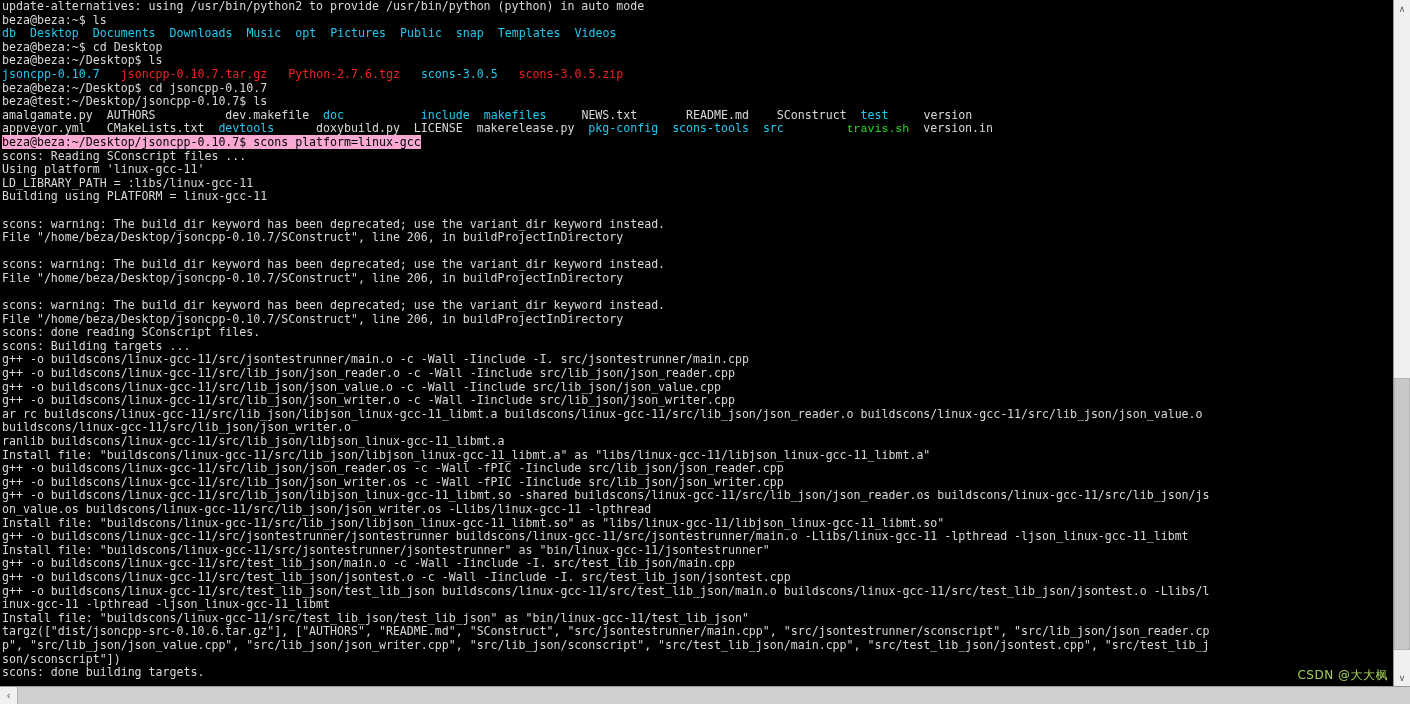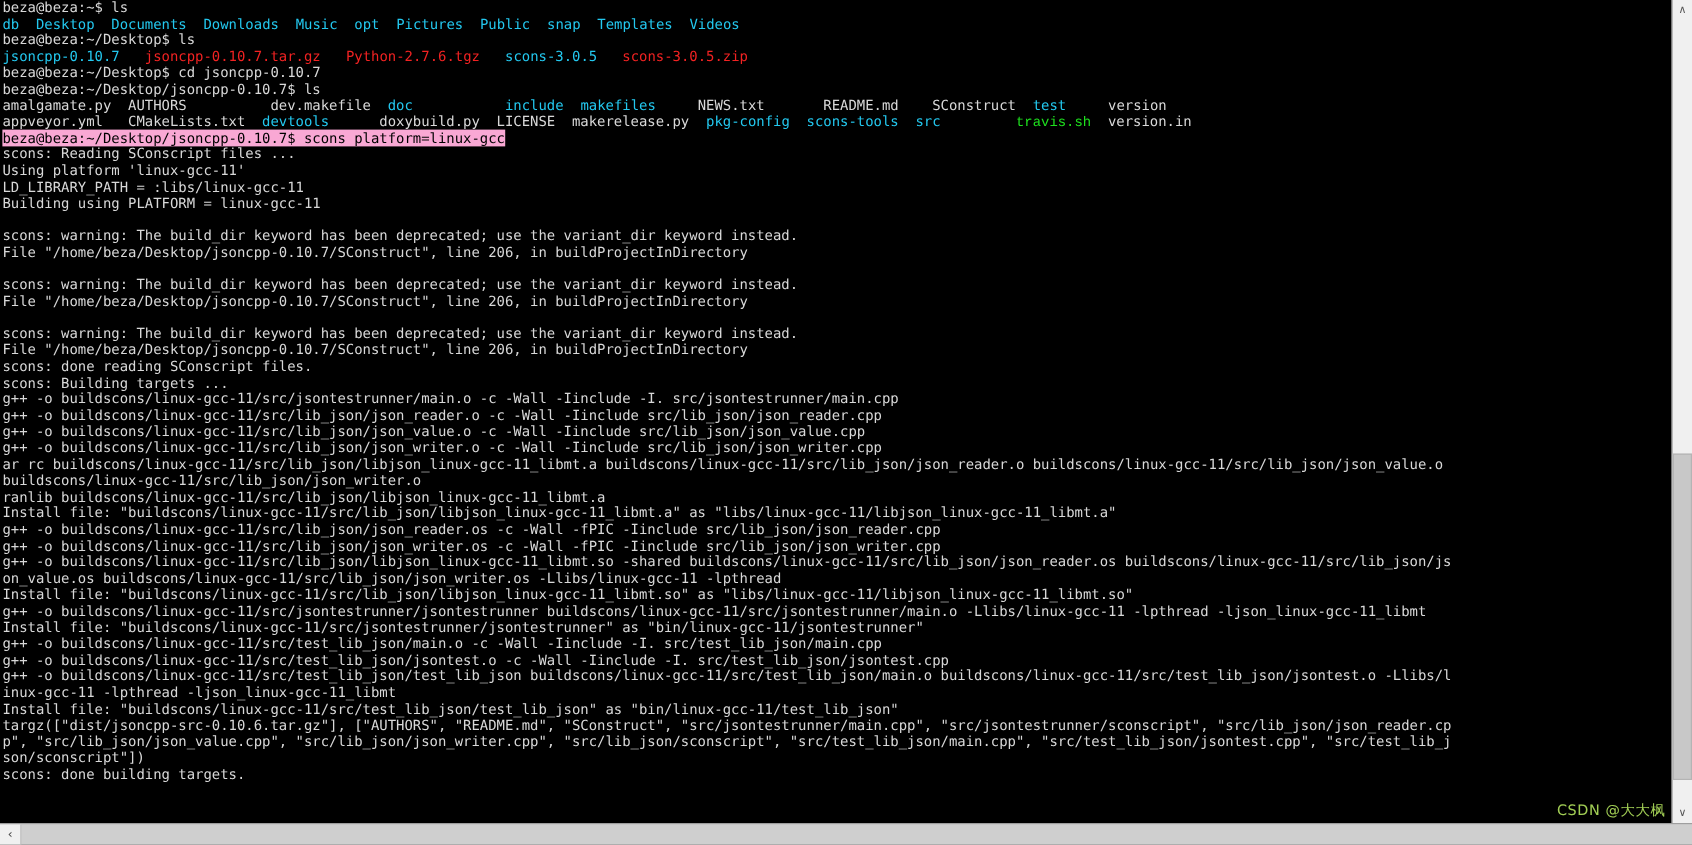--- a/index.html
+++ b/index.html
@@ -130,26 +130,28 @@
   }
 </style>
 </head>
 <body>
 
 <div id="app">
 
   <div id="topline"></div>
 
   <div id="screen">
+      <div class="line"><span class="c-default">update-alternatives: using /usr/bin/python2 to provide /usr/bin/python (python) in auto mode</span></div>
       <div class="line"><span class="c-default">beza@beza:~$ ls</span></div>
       <div class="line"><span class="c-blue">db</span><span class="c-default">  </span><span class="c-blue">Desktop</span><span class="c-default">  </span><span class="c-blue">Documents</span><span class="c-default">  </span><span class="c-blue">Downloads</span><span class="c-default">  </span><span class="c-blue">Music</span><span class="c-default">  </span><span class="c-blue">opt</span><span class="c-default">  </span><span class="c-blue">Pictures</span><span class="c-default">  </span><span class="c-blue">Public</span><span class="c-default">  </span><span class="c-blue">snap</span><span class="c-default">  </span><span class="c-blue">Templates</span><span class="c-default">  </span><span class="c-blue">Videos</span></div>
+      <div class="line"><span class="c-default">beza@beza:~$ cd Desktop</span></div>
       <div class="line"><span class="c-default">beza@beza:~/Desktop$ ls</span></div>
       <div class="line"><span class="c-blue">jsoncpp-0.10.7</span><span class="c-default">   </span><span class="c-red">jsoncpp-0.10.7.tar.gz</span><span class="c-default">   </span><span class="c-red">Python-2.7.6.tgz</span><span class="c-default">   </span><span class="c-blue">scons-3.0.5</span><span class="c-default">   </span><span class="c-red">scons-3.0.5.zip</span></div>
       <div class="line"><span class="c-default">beza@beza:~/Desktop$ cd jsoncpp-0.10.7</span></div>
-      <div class="line"><span class="c-default">beza@beza:~/Desktop/jsoncpp-0.10.7$ ls</span></div>
+      <div class="line"><span class="c-default">beza@test:~/Desktop/jsoncpp-0.10.7$ ls</span></div>
       <div class="line"><span class="c-default">amalgamate.py  AUTHORS          dev.makefile  </span><span class="c-blue">doc</span><span class="c-default">           </span><span class="c-blue">include</span><span class="c-default">  </span><span class="c-blue">makefiles</span><span class="c-default">     NEWS.txt       README.md    SConstruct  </span><span class="c-blue">test</span><span class="c-default">     version</span></div>
       <div class="line"><span class="c-default">appveyor.yml   CMakeLists.txt  </span><span class="c-blue">devtools</span><span class="c-default">      doxybuild.py  LICENSE  makerelease.py  </span><span class="c-blue">pkg-config</span><span class="c-default">  </span><span class="c-blue">scons-tools</span><span class="c-default">  </span><span class="c-blue">src</span><span class="c-default">         </span><span class="c-green">travis.sh</span><span class="c-default">  version.in</span></div>
       <div class="line"><span class="c-inverse">beza@beza:~/Desktop/jsoncpp-0.10.7$ scons platform=linux-gcc</span></div>
       <div class="line"><span class="c-default">scons: Reading SConscript files ...</span></div>
       <div class="line"><span class="c-default">Using platform 'linux-gcc-11'</span></div>
       <div class="line"><span class="c-default">LD_LIBRARY_PATH = :libs/linux-gcc-11</span></div>
       <div class="line"><span class="c-default">Building using PLATFORM = linux-gcc-11</span></div>
       <div class="line blank">&nbsp;</div>
       <div class="line"><span class="c-default">scons: warning: The build_dir keyword has been deprecated; use the variant_dir keyword instead.</span></div>
       <div class="line"><span class="c-default">File "/home/beza/Desktop/jsoncpp-0.10.7/SConstruct", line 206, in buildProjectInDirectory</span></div>

